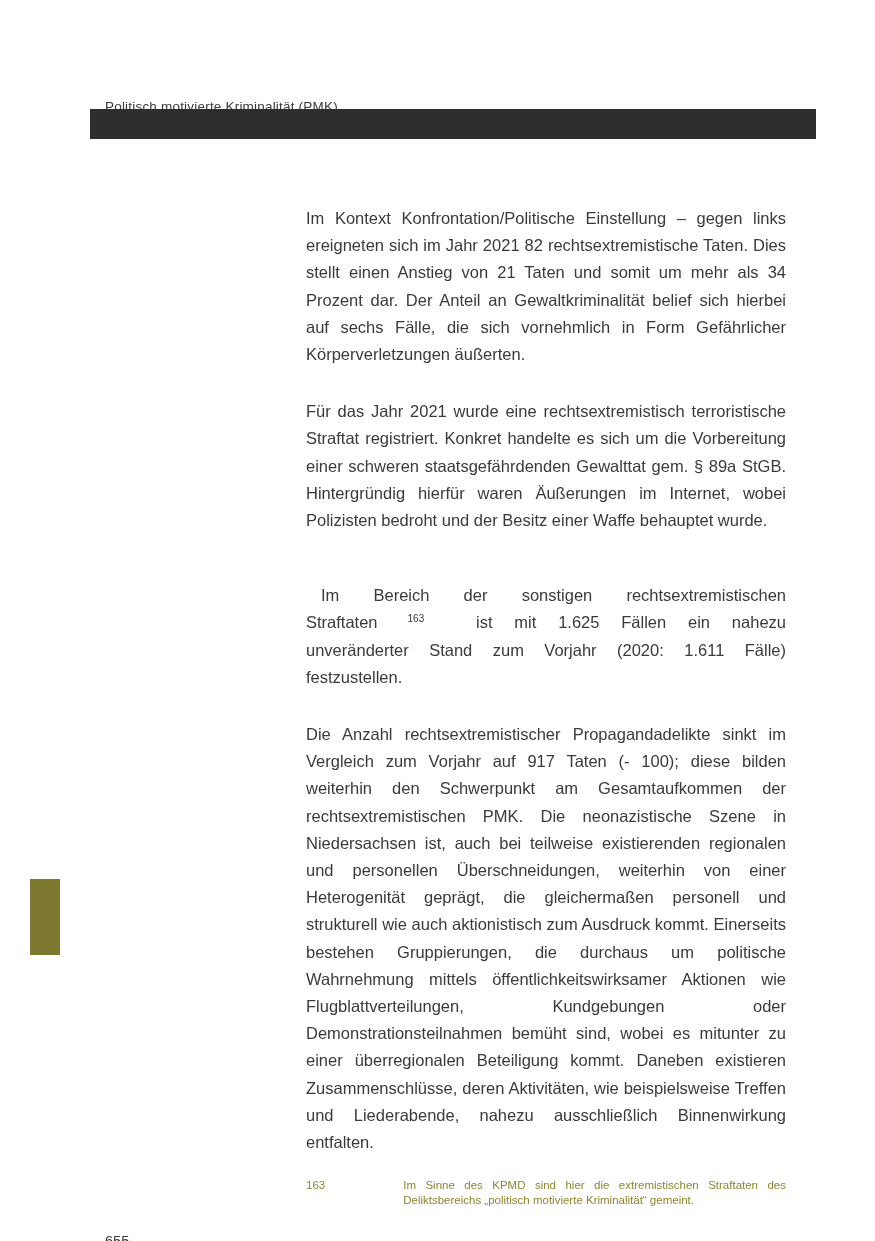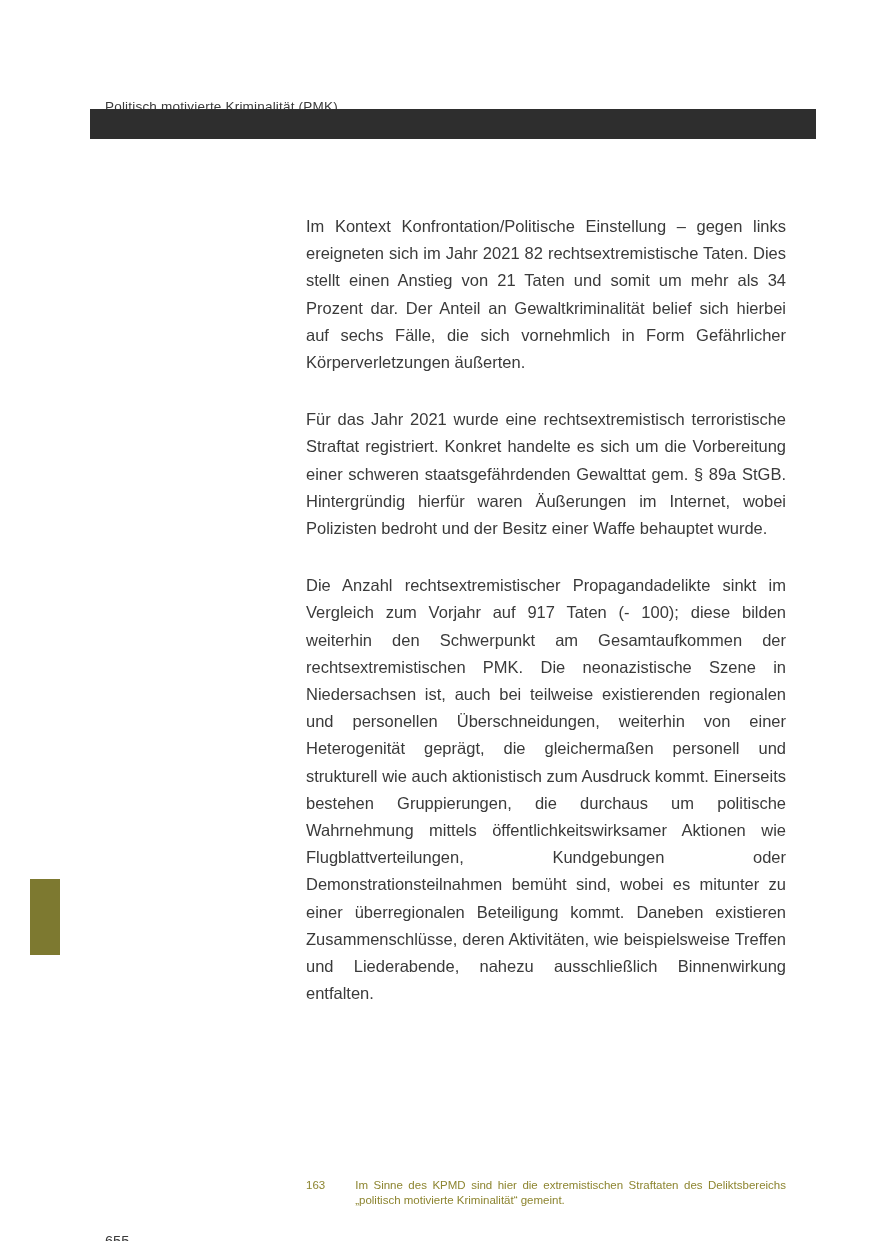--- a/index.html
+++ b/index.html
@@ -52,21 +52,21 @@
     top:127px;
     width:540px;
     font-size:16.5px;
     line-height:27.2px;
     text-align:justify;
     color:var(--text);
     hyphens:auto;
     -webkit-hyphens:auto;
   }
   .body-text p{margin:0;}
-  .body-text p.gap{margin-top:26px;}
+  .body-text p.gap{margin-top:18px;}
   sup.fn-ref{
     font-size:10px;
     line-height:0;
     vertical-align:super;
   }
   .footnote{
     position:absolute;
     left:246px;
     top:1118px;
     width:540px;
@@ -74,20 +74,21 @@
     font-size:11.5px;
     line-height:15px;
     color:var(--footnote);
     text-align:justify;
   }
   .fn-num{
     flex:0 0 26px;
   }
   .fn-text{
     flex:1 1 auto;
+    margin-left:48px;
   }
   .page-number{
     position:absolute;
     left:60px;
     top:1188px;
     font-size:14.5px;
     color:var(--text);
   }
 </style>
 </head>
@@ -100,20 +101,21 @@
   <div class="header-rule"></div>
 
   <div class="accent-bar"></div>
 
   <div class="body-text">
 
     <p class="gap">Im Kontext Konfrontation/Politische Einstellung – gegen links ereigneten sich im Jahr 2021 82 rechtsextremistische Taten. Dies stellt einen Anstieg von 21 Taten und somit um mehr als 34 Prozent dar. Der Anteil an Gewaltkriminalität belief sich hierbei auf sechs Fälle, die sich vornehmlich in Form Gefährlicher Körperverletzungen äußerten.</p>
 
     <p>Für das Jahr 2021 wurde eine rechtsextremistisch terroristische Straftat registriert. Konkret handelte es sich um die Vorbereitung einer schweren staatsgefährdenden Gewalttat gem. § 89a StGB. Hintergründig hierfür waren Äußerungen im Internet, wobei Polizisten bedroht und der Besitz einer Waffe behauptet wurde.</p>
 
+    <p class="gap"><span>Im Bereich der sonstigen rechtsextremistischen Straftaten</span><sup class="fn-ref">163</sup><span> ist mit 1.625 Fällen ein nahezu unveränderter Stand zum Vorjahr (2020: 1.611 Fälle) festzustellen.</span></p>
 
     <p>Die Anzahl rechtsextremistischer Propagandadelikte sinkt im Vergleich zum Vorjahr auf 917 Taten (- 100); diese bilden weiterhin den Schwerpunkt am Gesamtaufkommen der rechtsextremistischen PMK. Die neonazistische Szene in Niedersachsen ist, auch bei teilweise existierenden regionalen und personellen Überschneidungen, weiterhin von einer Heterogenität geprägt, die gleichermaßen personell und strukturell wie auch aktionistisch zum Ausdruck kommt. Einerseits bestehen Gruppierungen, die durchaus um politische Wahrnehmung mittels öffentlichkeitswirksamer Aktionen wie Flugblattverteilungen, Kundgebungen oder Demonstrationsteilnahmen bemüht sind, wobei es mitunter zu einer überregionalen Beteiligung kommt. Daneben existieren Zusammenschlüsse, deren Aktivitäten, wie beispielsweise Treffen und Liederabende, nahezu ausschließlich Binnenwirkung entfalten.</p>
 
   </div>
 
   <div class="footnote">
     <span class="fn-num">163</span>
     <span class="fn-text">Im Sinne des KPMD sind hier die extremistischen Straftaten des Deliktsbereichs „politisch motivierte Kriminalität“ gemeint.</span>
   </div>
 

